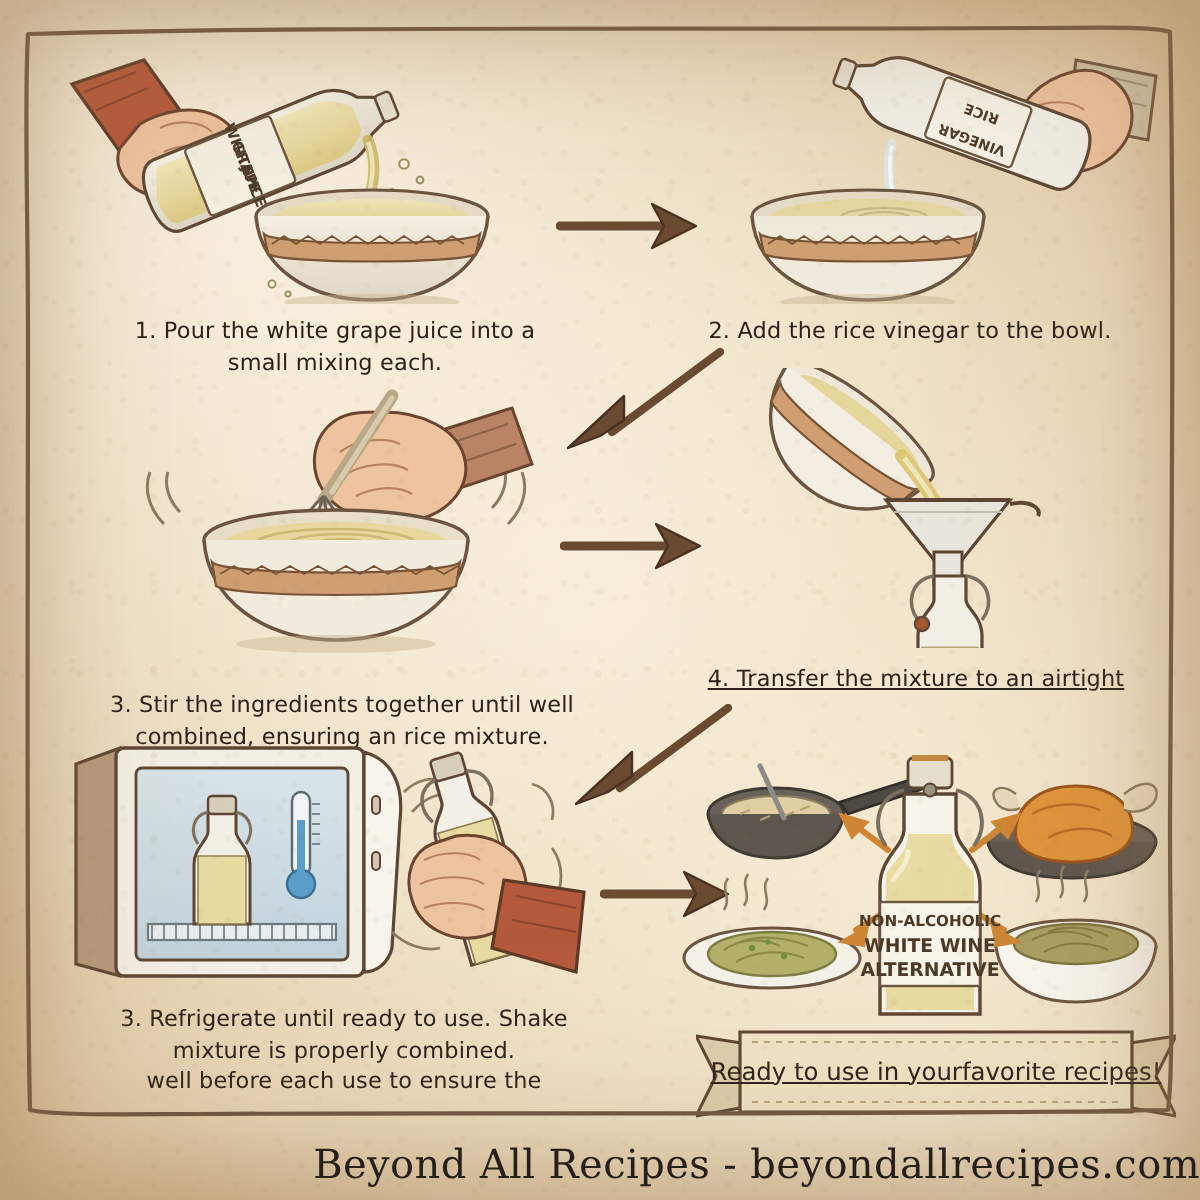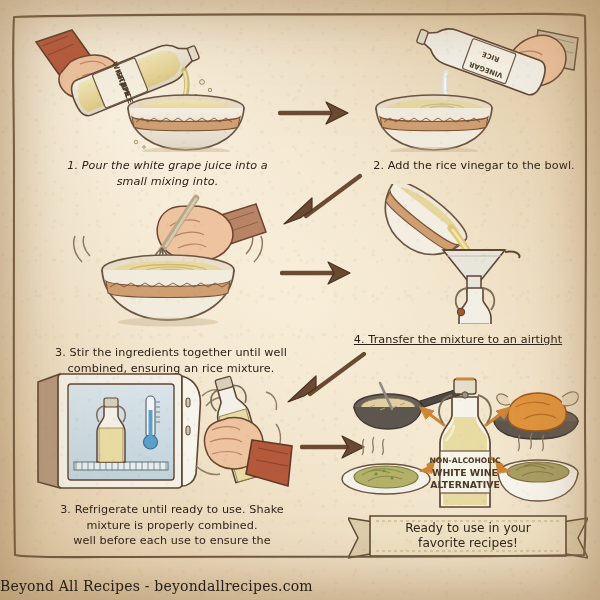--- a/index.html
+++ b/index.html
@@ -45,29 +45,29 @@
     color:#2b2119;
     font-family:"DejaVu Sans", sans-serif;
     font-size:11.2px;line-height:15.5px;letter-spacing:.1px;
   }
   .arrow{position:absolute;}
   .label-txt{
     font-family:"DejaVu Sans", sans-serif;
     font-weight:700;fill:#4a3a28;
   }
   #footer{
-    position:absolute;left:0;right:0;bottom:6px;text-align:left;
-    font-size:14px;color:#27201a;letter-spacing:.2px;
+    position:absolute;left:0;right:0;bottom:6px;text-align:right;
+    font-size:20px;color:#27201a;letter-spacing:.2px;
     font-family:"DejaVu Serif", serif;
   }
   #banner{position:absolute;left:348px;top:512px;width:240px;height:48px;}
   .banner-text{
     position:absolute;left:0;top:0;width:240px;height:48px;
-    display:flex;flex-direction:column;align-items:center;justify-content:center;
-    font-size:12.2px;line-height:15px;color:#2b2119;text-align:center;
+    display:flex;align-items:center;justify-content:center;
+    font-size:12.2px;line-height:15px;color:#2b2119;text-align:center;text-decoration:underline;
   }
 </style>
 </head>
 <body>
 
 <div id="page">
 
   <div class="panel" style="left:34px;top:24px;width:270px;height:128px;">
     <svg width="270" height="128" viewBox="0 0 270 128">
       <defs>
@@ -115,23 +115,23 @@
       <ellipse cx="152" cy="84" rx="58" ry="13" fill="#e7dcc8" stroke="#6b5540" stroke-width="1.6"></ellipse>
       <ellipse cx="152" cy="85" rx="49" ry="9.5" fill="url(#juice)" opacity=".85"></ellipse>
       <path d="M94 84 C96 110 120 126 152 126 C184 126 208 110 210 84" fill="url(#bowlg)" stroke="#6b5540" stroke-width="1.7"></path>
       <path d="M98 93 C104 99 200 99 206 93 L204 103 C196 108 108 108 100 103 Z" fill="#cf9f72" stroke="#7a5336" stroke-width="1.1"></path>
       <path d="M102 98 l6 -4 6 4 6 -4 6 4 6 -4 6 4 6 -4 6 4 6 -4 6 4 6 -4 6 4 6 -4 6 4 6 -4 6 4" stroke="#7a5336" stroke-width=".9" fill="none"></path>
       <ellipse cx="152" cy="127" rx="44" ry="4" fill="#c8b391" opacity=".45"></ellipse>
       <circle cx="102" cy="118" r="1.8" fill="none" stroke="#9a8c5e" stroke-width=".9"></circle>
       <circle cx="110" cy="123" r="1.3" fill="none" stroke="#9a8c5e" stroke-width=".9"></circle>
     </svg>
   </div>
-  <div class="caption" style="left:30px;top:158px;width:275px;font-style:italic;">
+  <div class="caption" style="left:30px;top:158px;width:275px;">
     <div>1. Pour the white grape juice into a</div>
-    <div>small mixing into.</div>
+    <div>small mixing each.</div>
   </div>
 
   <div class="arrow" style="left:278px;top:98px;width:74px;height:30px;">
     <svg width="74" height="30" viewBox="0 0 74 30">
       <path d="M2 15 H52" stroke="#6b4a32" stroke-width="4.4" stroke-linecap="round"></path>
       <path d="M48 4 L70 15 L48 26 L54 15 Z" fill="#6b4a32" stroke="#4a3020" stroke-width="1.2" stroke-linejoin="round"></path>
     </svg>
   </div>
 
   <div class="panel" style="left:330px;top:24px;width:250px;height:128px;">
@@ -161,21 +161,21 @@
       <ellipse cx="104" cy="84" rx="58" ry="13" fill="#e7dcc8" stroke="#6b5540" stroke-width="1.6"></ellipse>
       <ellipse cx="104" cy="85" rx="49" ry="9.5" fill="#e6d79c" opacity=".9"></ellipse>
       <ellipse cx="112" cy="85" rx="22" ry="5" fill="none" stroke="#c7b786" stroke-width="1"></ellipse>
       <ellipse cx="112" cy="85" rx="13" ry="3" fill="none" stroke="#c7b786" stroke-width="1"></ellipse>
       <path d="M46 84 C48 110 72 126 104 126 C136 126 160 110 162 84" fill="#f1ebdd" stroke="#6b5540" stroke-width="1.7"></path>
       <path d="M50 93 C56 99 152 99 158 93 L156 103 C148 108 60 108 52 103 Z" fill="#cf9f72" stroke="#7a5336" stroke-width="1.1"></path>
       <path d="M54 98 l6 -4 6 4 6 -4 6 4 6 -4 6 4 6 -4 6 4 6 -4 6 4 6 -4 6 4 6 -4 6 4 6 -4 6 4" stroke="#7a5336" stroke-width=".9" fill="none"></path>
       <ellipse cx="104" cy="127" rx="44" ry="4" fill="#c8b391" opacity=".45"></ellipse>
     </svg>
   </div>
-  <div class="caption" style="left:349px;top:158px;width:250px;">
+  <div class="caption" style="left:330px;top:158px;width:250px;">
     <div>2. Add the rice vinegar to the bowl.</div>
   </div>
 
   <div class="arrow" style="left:278px;top:172px;width:86px;height:56px;">
     <svg width="86" height="56" viewBox="0 0 86 56">
       <path d="M82 4 L28 44" stroke="#6b4a32" stroke-width="4.2" stroke-linecap="round"></path>
       <path d="M6 52 L34 26 L34 38 L22 46 Z" fill="#6b4a32" stroke="#4a3020" stroke-width="1.2" stroke-linejoin="round"></path>
     </svg>
   </div>
 

